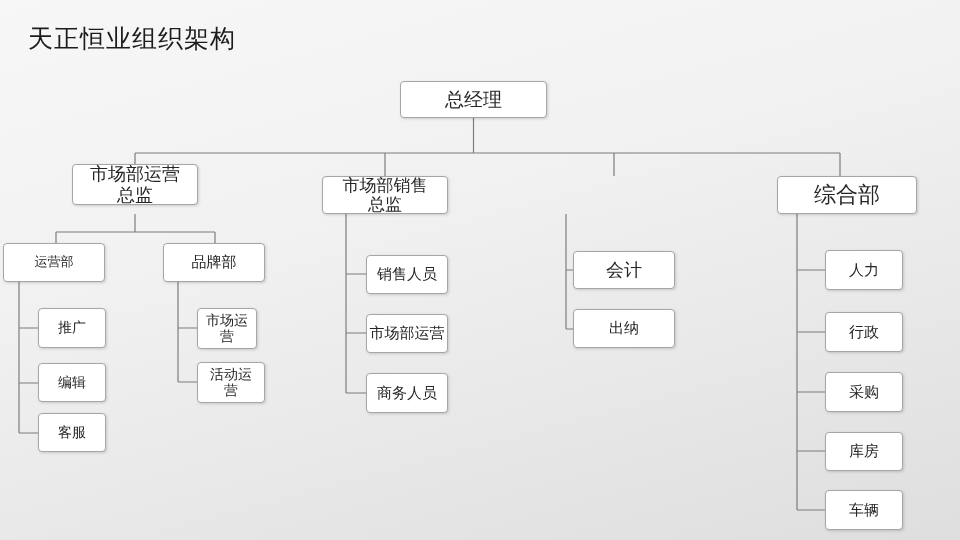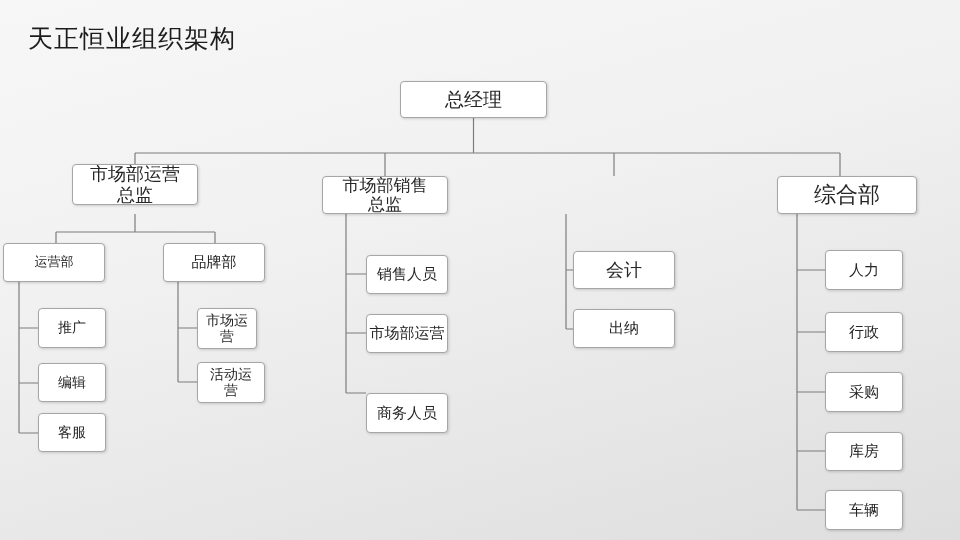--- a/index.html
+++ b/index.html
@@ -87,21 +87,21 @@
     <span class="lbl">活动运
 营</span>
   </div>
 
   <div class="node" style="left:366px;top:255px;width:82px;height:39px;font-size:15px">
     <span class="lbl">销售人员</span>
   </div>
   <div class="node" style="left:366px;top:314px;width:82px;height:39px;font-size:15px">
     <span class="lbl">市场部运营</span>
   </div>
-  <div class="node" style="left:366px;top:393px;width:82px;height:40px;font-size:15px">
+  <div class="node" style="left:366px;top:373px;width:82px;height:40px;font-size:15px">
     <span class="lbl">商务人员</span>
   </div>
 
   <div class="node" style="left:573px;top:251px;width:102px;height:38px;font-size:18px">
     <span class="lbl">会计</span>
   </div>
   <div class="node" style="left:573px;top:309px;width:102px;height:39px;font-size:15px">
     <span class="lbl">出纳</span>
   </div>
 

